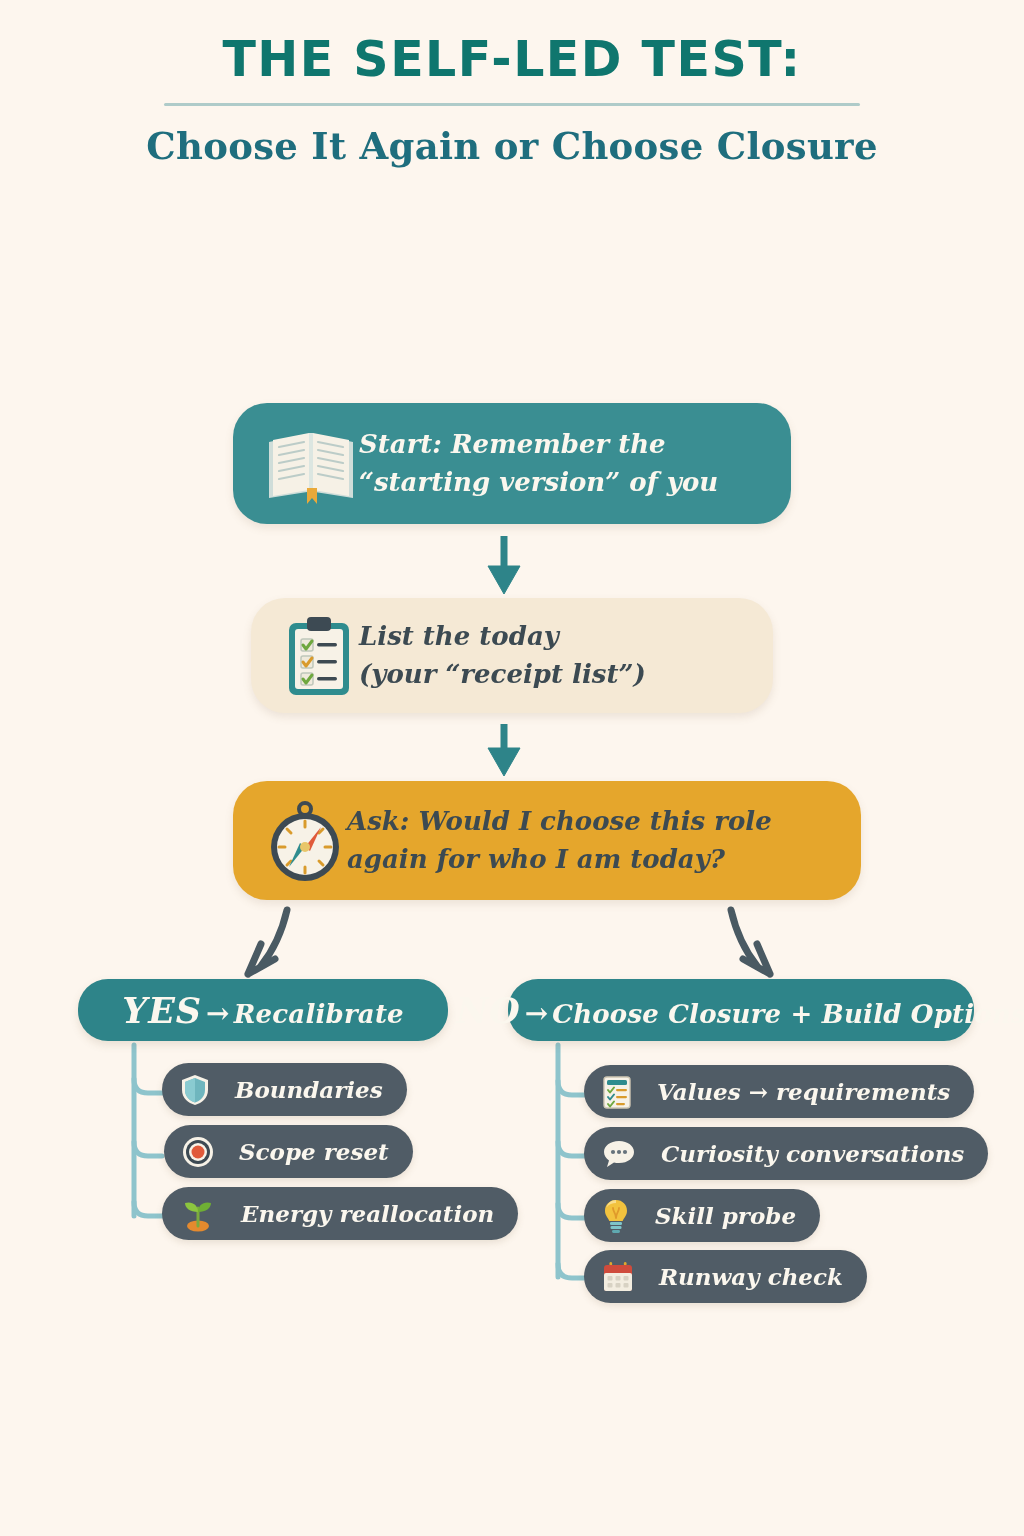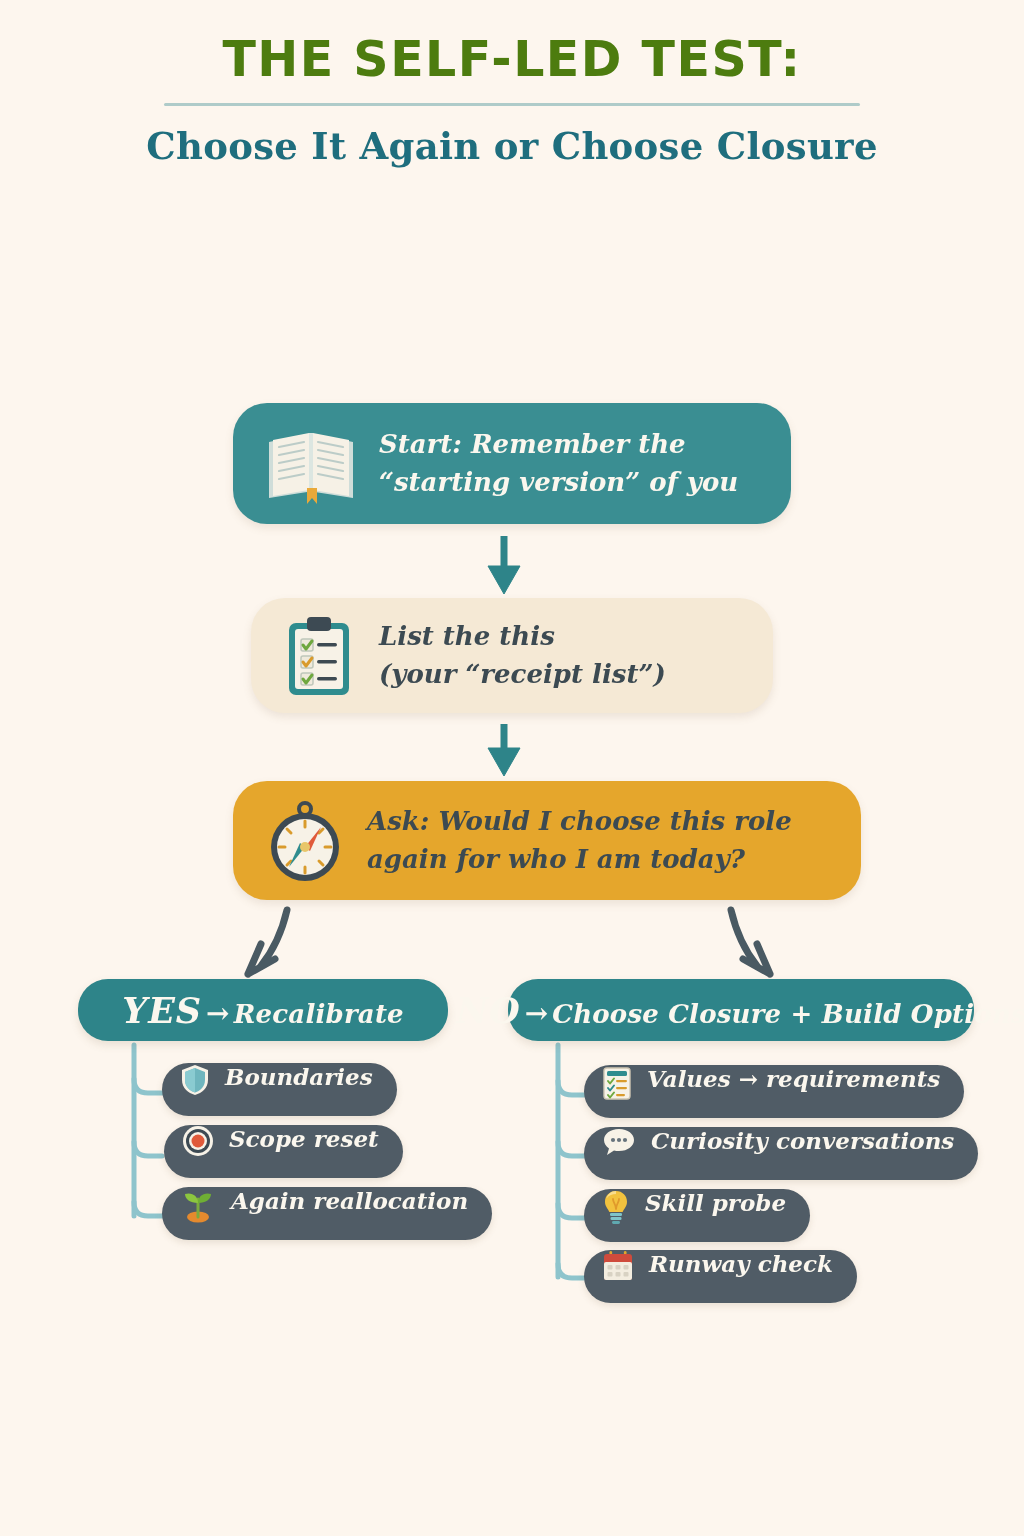--- a/index.html
+++ b/index.html
@@ -19,21 +19,21 @@
   
   #header {
     padding-top:34px;
     text-align:center;
   }
   #main-title {
     font-family:"DejaVu Sans", sans-serif;
     font-size:49px;
     font-weight:bold;
     letter-spacing:1.5px;
-    color:#4d7c0f;
+    color:#0f766e;
     line-height:1.05;
   }
   #title-divider {
     width:696px;
     height:3px;
     background:#AFCBC9;
     margin:18px auto 0 auto;
     border-radius:2px;
   }
   #subtitle {
@@ -50,21 +50,20 @@
     position:relative;
     width:1024px;
     height:1130px;
     margin-top:16px;
   }
 
   .node {
     position:absolute;
     display:flex;
     align-items:center;
-    gap:20px;
     padding:0 30px;
     box-shadow:0 4px 8px rgba(120,100,70,.13);
   }
 
   
   #node-start {
     left:233px; top:219px;
     width:558px; height:121px;
     background:#3A8E92;
     border-radius:34px;
@@ -115,21 +114,22 @@
     letter-spacing:.2px;
     white-space:nowrap;
   }
   .branch-label .kw { font-size:35px; letter-spacing:1px; }
   .branch-label .ar { font-size:28px; padding:0 4px; }
 
   
   .pill {
     position:absolute;
     display:flex;
-    gap:15px;
+    align-items:center;
+    gap:25px;
     height:53px;
     padding:0 24px 0 18px;
     background:#505C66;
     border-radius:27px;
     box-shadow:0 3px 7px rgba(120,100,70,.15);
   }
   .pill-label {
     font-family:"DejaVu Serif", serif;
     font-style:italic;
     font-weight:bold;
@@ -233,21 +233,21 @@
         <path d="M22 32 l3 4 l6 -8" stroke="#6FA83F" stroke-width="3" fill="none" stroke-linecap="round" stroke-linejoin="round"></path>
         <rect x="36" y="30" width="20" height="3.4" rx="1.7" fill="#3D4A53"></rect>
         <rect x="20" y="43" width="12" height="12" rx="2" fill="#EFEADC" stroke="#BFC7BA" stroke-width="1.5"></rect>
         <path d="M22 49 l3 4 l6 -8" stroke="#D99B2C" stroke-width="3" fill="none" stroke-linecap="round" stroke-linejoin="round"></path>
         <rect x="36" y="47" width="20" height="3.4" rx="1.7" fill="#3D4A53"></rect>
         <rect x="20" y="60" width="12" height="12" rx="2" fill="#EFEADC" stroke="#BFC7BA" stroke-width="1.5"></rect>
         <path d="M22 66 l3 4 l6 -8" stroke="#6FA83F" stroke-width="3" fill="none" stroke-linecap="round" stroke-linejoin="round"></path>
         <rect x="36" y="64" width="20" height="3.4" rx="1.7" fill="#3D4A53"></rect>
       </g>
     </svg>
-    <div class="node-text on-light">List the this
+    <div class="node-text on-light">List the today
 (your “receipt list”)</div>
   </div>
 
   <div class="node" id="node-ask">
     <svg class="ic" width="84" height="88" viewBox="0 0 84 88">
       <circle cx="42" cy="12" r="6" fill="none" stroke="#3D4A53" stroke-width="4"></circle>
       <circle cx="42" cy="50" r="34" fill="#3D4A53"></circle>
       <circle cx="42" cy="50" r="28" fill="#F7F2E7"></circle>
       <g stroke="#D99B2C" stroke-width="3" stroke-linecap="round">
         <line x1="42" y1="24" x2="42" y2="30"></line>
@@ -290,21 +290,21 @@
     <span class="pill-label">Scope reset</span>
   </div>
 
   <div class="pill" style="left:162px; top:1003px;">
     <svg class="ic" width="36" height="36" viewBox="0 0 36 36">
       <ellipse cx="18" cy="30" rx="11" ry="5.5" fill="#E58A2E"></ellipse>
       <path d="M18 30 C18 22 18 16 18 12" stroke="#7BAA3E" stroke-width="3" fill="none" stroke-linecap="round"></path>
       <path d="M18 16 C10 16 5 12 5 7 C12 5 18 9 18 16 Z" fill="#8CC63F"></path>
       <path d="M18 16 C26 16 31 12 31 7 C24 5 18 9 18 16 Z" fill="#6FAF34"></path>
     </svg>
-    <span class="pill-label">Again reallocation</span>
+    <span class="pill-label">Energy reallocation</span>
   </div>
 
   <div class="branch-head" id="branch-no">
     <span class="branch-label"><span class="kw">NO</span><span class="ar">→</span><span>Choose Closure + Build Options</span></span>
   </div>
 
   <div class="pill" style="left:584px; top:943px;">
     <svg class="ic" width="34" height="30" viewBox="0 0 34 30">
       <path d="M17 2 C26 2 32 7 32 13 C32 19 26 24 17 24 C15 24 13.4 23.8 12 23.4 L5 28 L7 21.5 C4 19.5 2 16.5 2 13 C2 7 8 2 17 2 Z" fill="#F7F2E7"></path>
       <circle cx="11" cy="13" r="2.1" fill="#66737C"></circle>

